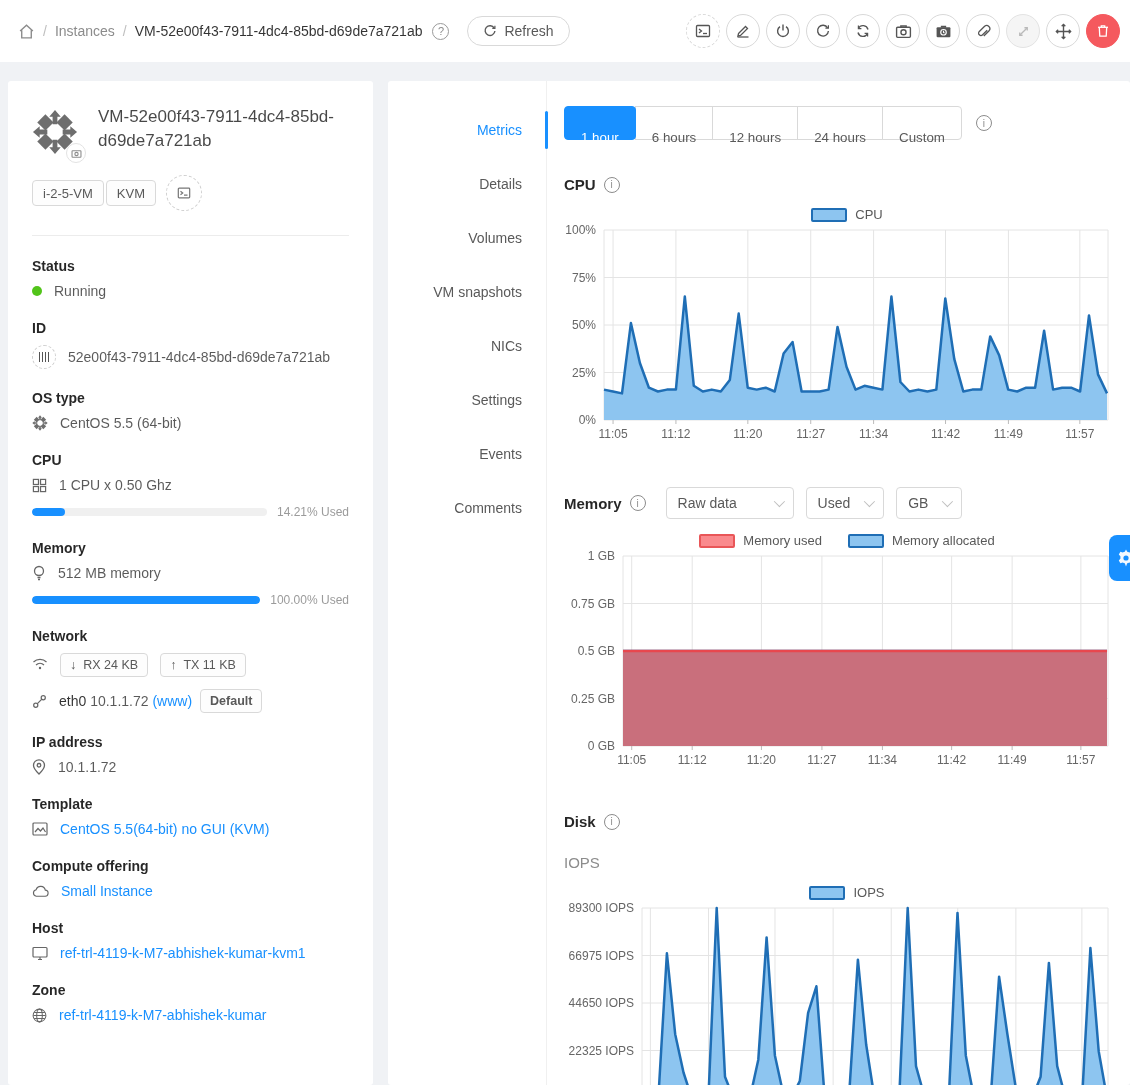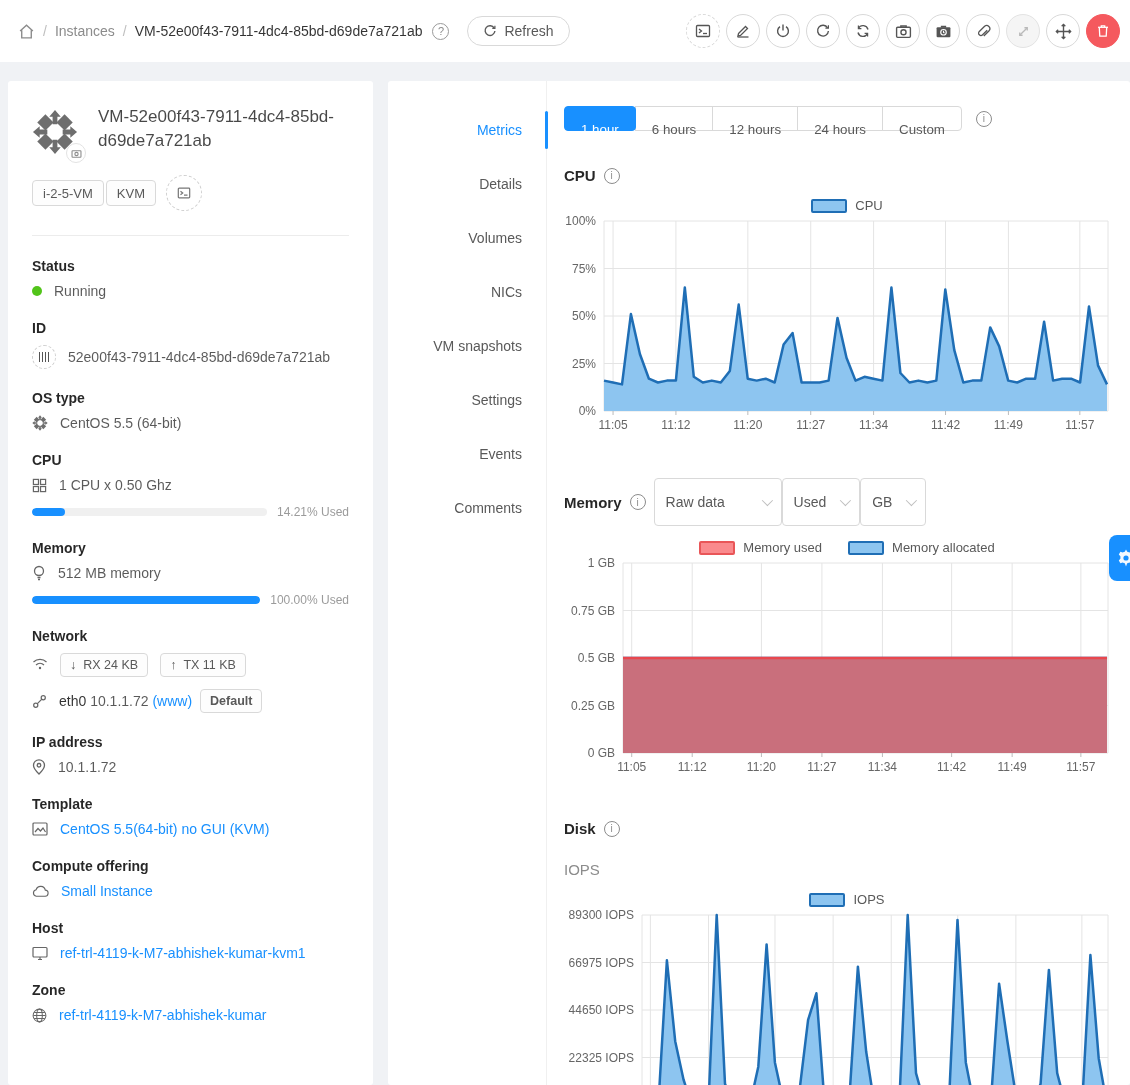--- a/index.html
+++ b/index.html
@@ -51,35 +51,35 @@
   
   .side-nav { flex:0 0 159px; border-right:1px solid #f0f0f0; padding-top:22px; }
   .nav-item { height:54px; display:flex; align-items:center; justify-content:flex-end; padding-right:24px; color:#595959; cursor:pointer; position:relative; }
   .nav-item.active { color:#1890ff; }
   .nav-item.active::after { content:""; position:absolute; right:-2px; top:8px; bottom:8px; width:3px; background:#1890ff; border-radius:2px; }
 
   .metrics { flex:1; padding:25px 0 0 17px; }
 
   .range-row { display:flex; align-items:center; gap:14px; margin-bottom:36px; }
   .range-group { display:flex; }
-  .range-btn { height:25px; line-height:30px; padding:8px 16px; border:1px solid #d9d9d9; background:#fff; color:#595959; margin-left:-1px; cursor:pointer; position:relative; }
+  .range-btn { height:25px; line-height:30px; padding:16px 16px; border:1px solid #d9d9d9; background:#fff; color:#595959; margin-left:-1px; cursor:pointer; position:relative; }
   .range-btn:first-child { border-radius:4px 0 0 4px; margin-left:0; }
   .range-btn:last-child { border-radius:0 4px 4px 0; }
   .range-btn.active { background:#1890ff; border-color:#1890ff; color:#fff; z-index:1; border-radius:4px; }
   .info-i { width:16px; height:16px; border:1px solid #8c8c8c; border-radius:50%; display:inline-flex; align-items:center; justify-content:center; font-size:10px; color:#8c8c8c; flex:0 0 auto; }
 
   .chart-block { margin-bottom:40px; }
   .chart-head { display:flex; align-items:center; gap:8px; }
   .chart-title { font-size:15px; font-weight:bold; color:rgba(0,0,0,.85); }
   .sub-title { font-size:15px; color:#8c8c8c; margin:24px 0 2px; }
   .legend-row { display:flex; justify-content:center; gap:26px; margin:14px 0 2px; }
   .legend-item { display:flex; align-items:center; gap:8px; font-size:13px; color:#595959; }
   .swatch { width:36px; height:14px; border-radius:2px; }
 
-  .select-box { height:48px; border:1px solid #d9d9d9; border-radius:4px; background:#fff; display:inline-flex; align-items:center; justify-content:space-between; padding:0 11px; color:#595959; cursor:pointer; }
+  .select-box { height:32px; border:1px solid #d9d9d9; border-radius:4px; background:#fff; display:inline-flex; align-items:center; justify-content:space-between; padding:0 11px; color:#595959; margin-left:12px; cursor:pointer; }
   .chev { width:8px; height:8px; border-right:1.5px solid #bfbfbf; border-bottom:1.5px solid #bfbfbf; transform:rotate(45deg) translateY(-2px); margin-left:14px; }
 
   .float-gear { position:absolute; right:-13px; top:535px; width:34px; height:46px; background:#1890ff; border:none; border-radius:8px 0 0 8px; display:flex; align-items:center; justify-content:flex-start; padding-left:7px; cursor:pointer; }
 </style>
 </head>
 <body>
 
 <div class="topbar">
   <div class="crumbs">
     <span style="display:flex;">
@@ -374,22 +374,22 @@
         <span class="link">ref-trl-4119-k-M7-abhishek-kumar</span>
       </div>
     </div>
   </aside>
 
   <section class="detail-card">
     <nav class="side-nav" id="side-nav">
         <div class="nav-item active">Metrics</div>
         <div class="nav-item">Details</div>
         <div class="nav-item">Volumes</div>
+        <div class="nav-item">VM snapshots</div>
         <div class="nav-item">NICs</div>
-        <div class="nav-item">VM snapshots</div>
         <div class="nav-item">Settings</div>
         <div class="nav-item">Events</div>
         <div class="nav-item">Comments</div>
       </nav>
 
     <div class="metrics">
       <div class="range-row">
         <div class="range-group" id="range-group">
             <button class="range-btn active">1 hour</button>
             <button class="range-btn">6 hours</button>

